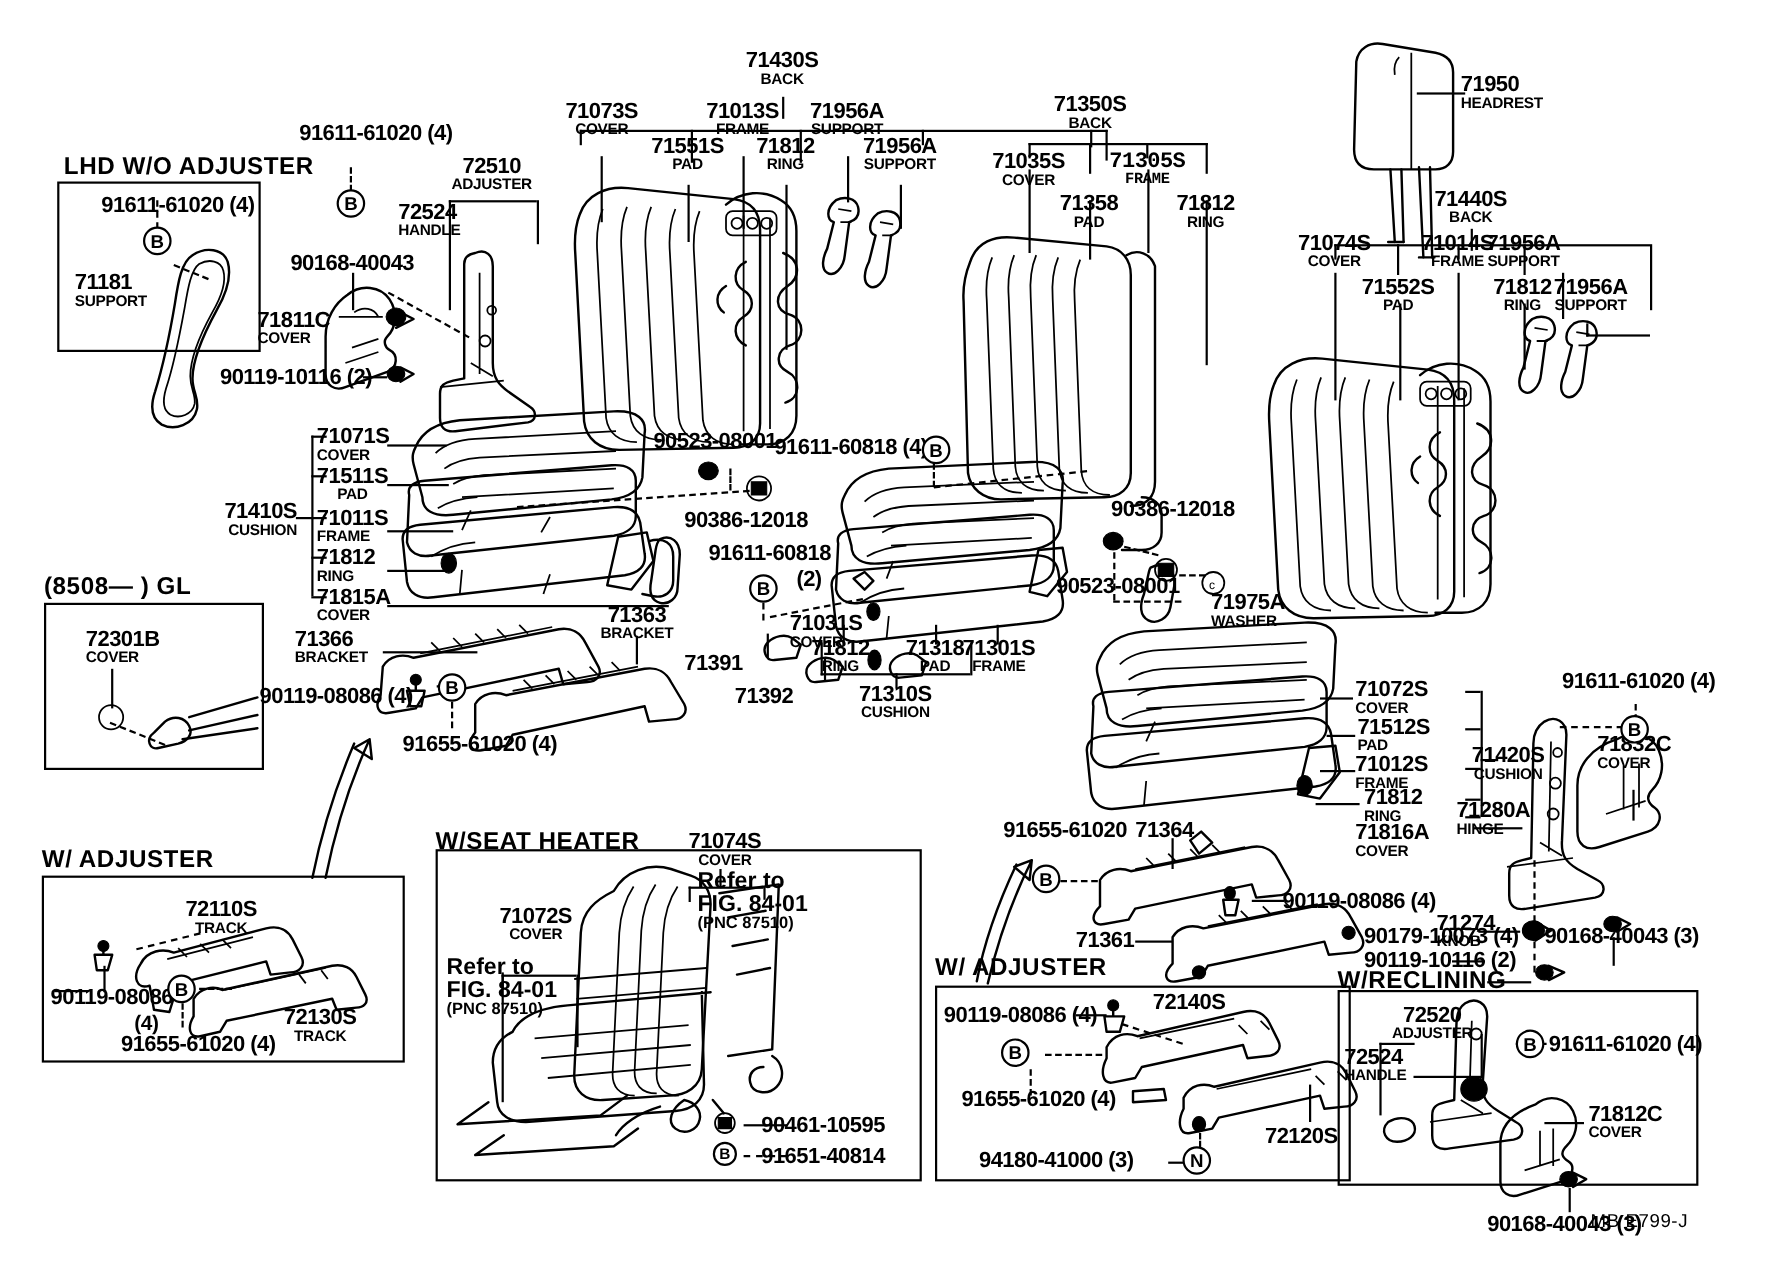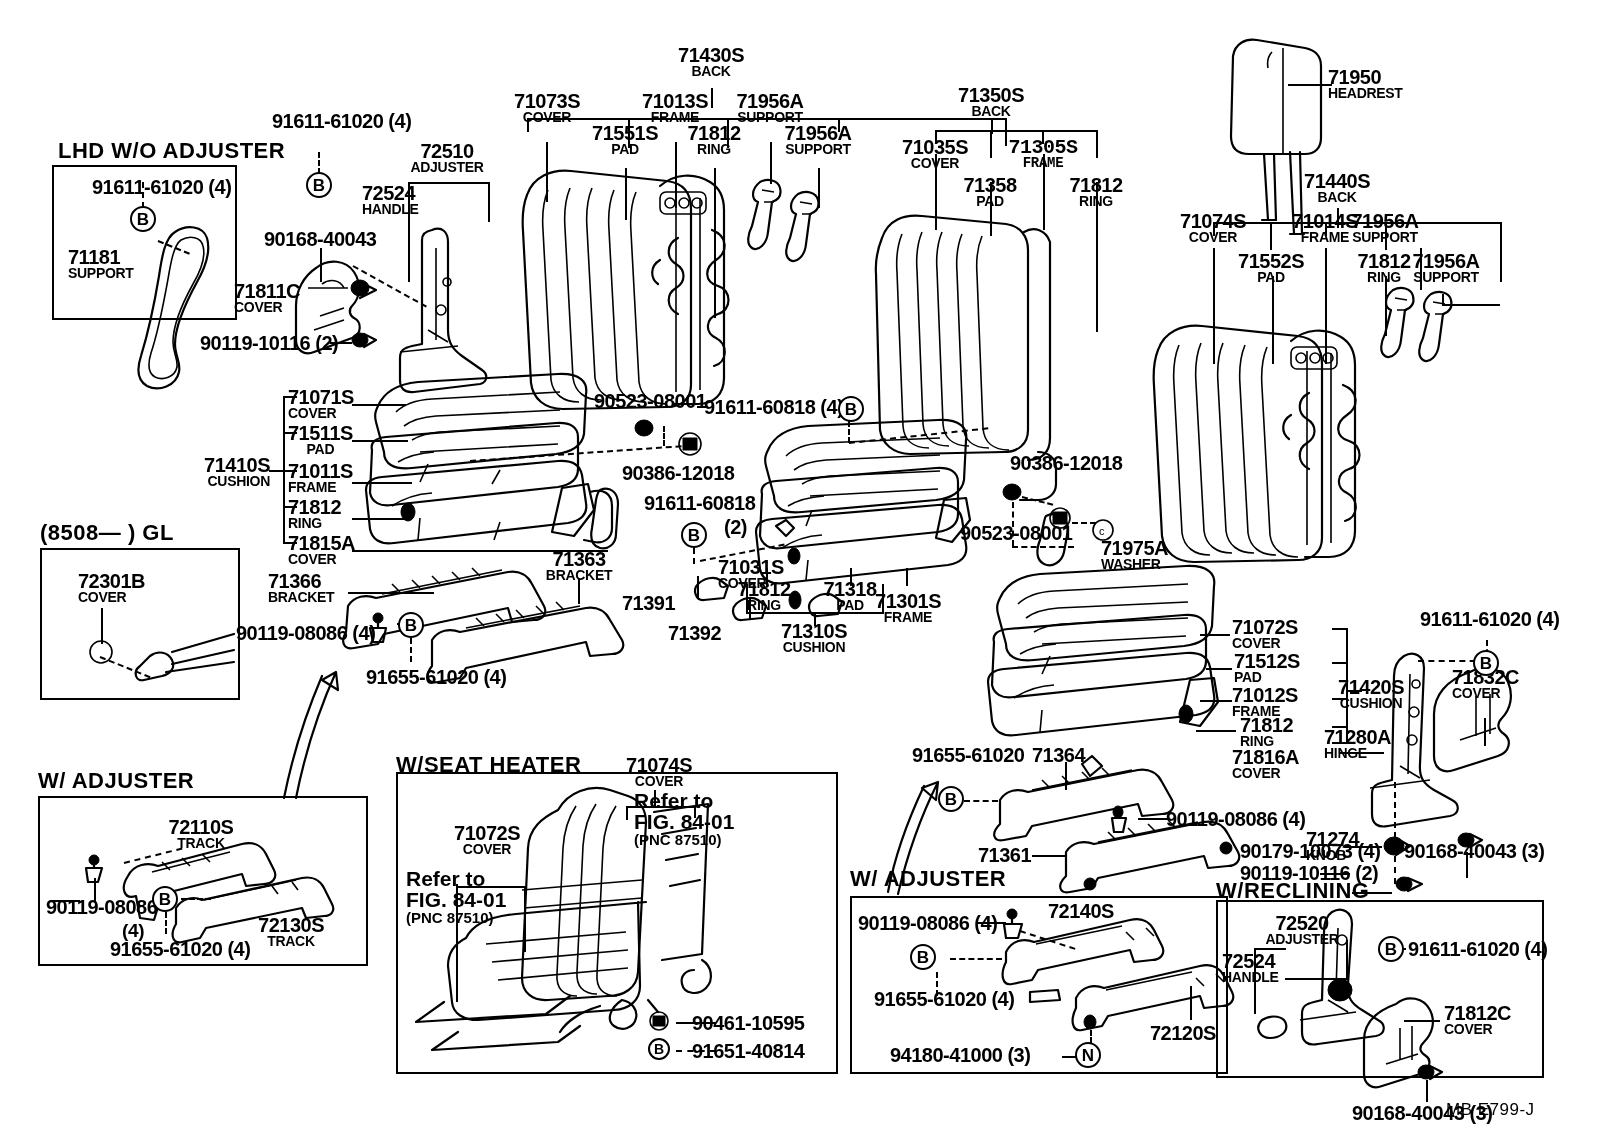--- a/index.html
+++ b/index.html
@@ -654,21 +654,21 @@
   <span class="s">COVER</span>
 </div>
 <div class="lbl c" style="left:712px;top:580px;width:104px;">
   <span class="n">71812</span>
   <span class="s">RING</span>
 </div>
 <div class="lbl c" style="left:798px;top:580px;width:104px;">
   <span class="n">71318</span>
   <span class="s">PAD</span>
 </div>
-<div class="lbl c" style="left:856px;top:580px;width:104px;margin-top:12px;">
+<div class="lbl c" style="left:856px;top:580px;width:104px;">
   <span class="n">71301S</span>
   <span class="s">FRAME</span>
 </div>
 <div class="plain" style="left:622px;top:592px;">71391</div>
 <div class="plain" style="left:668px;top:622px;">71392</div>
 
 <div class="lbl c" style="left:524px;top:550px;width:110px;">
   <span class="n">71363</span>
   <span class="s">BRACKET</span>
 </div>

